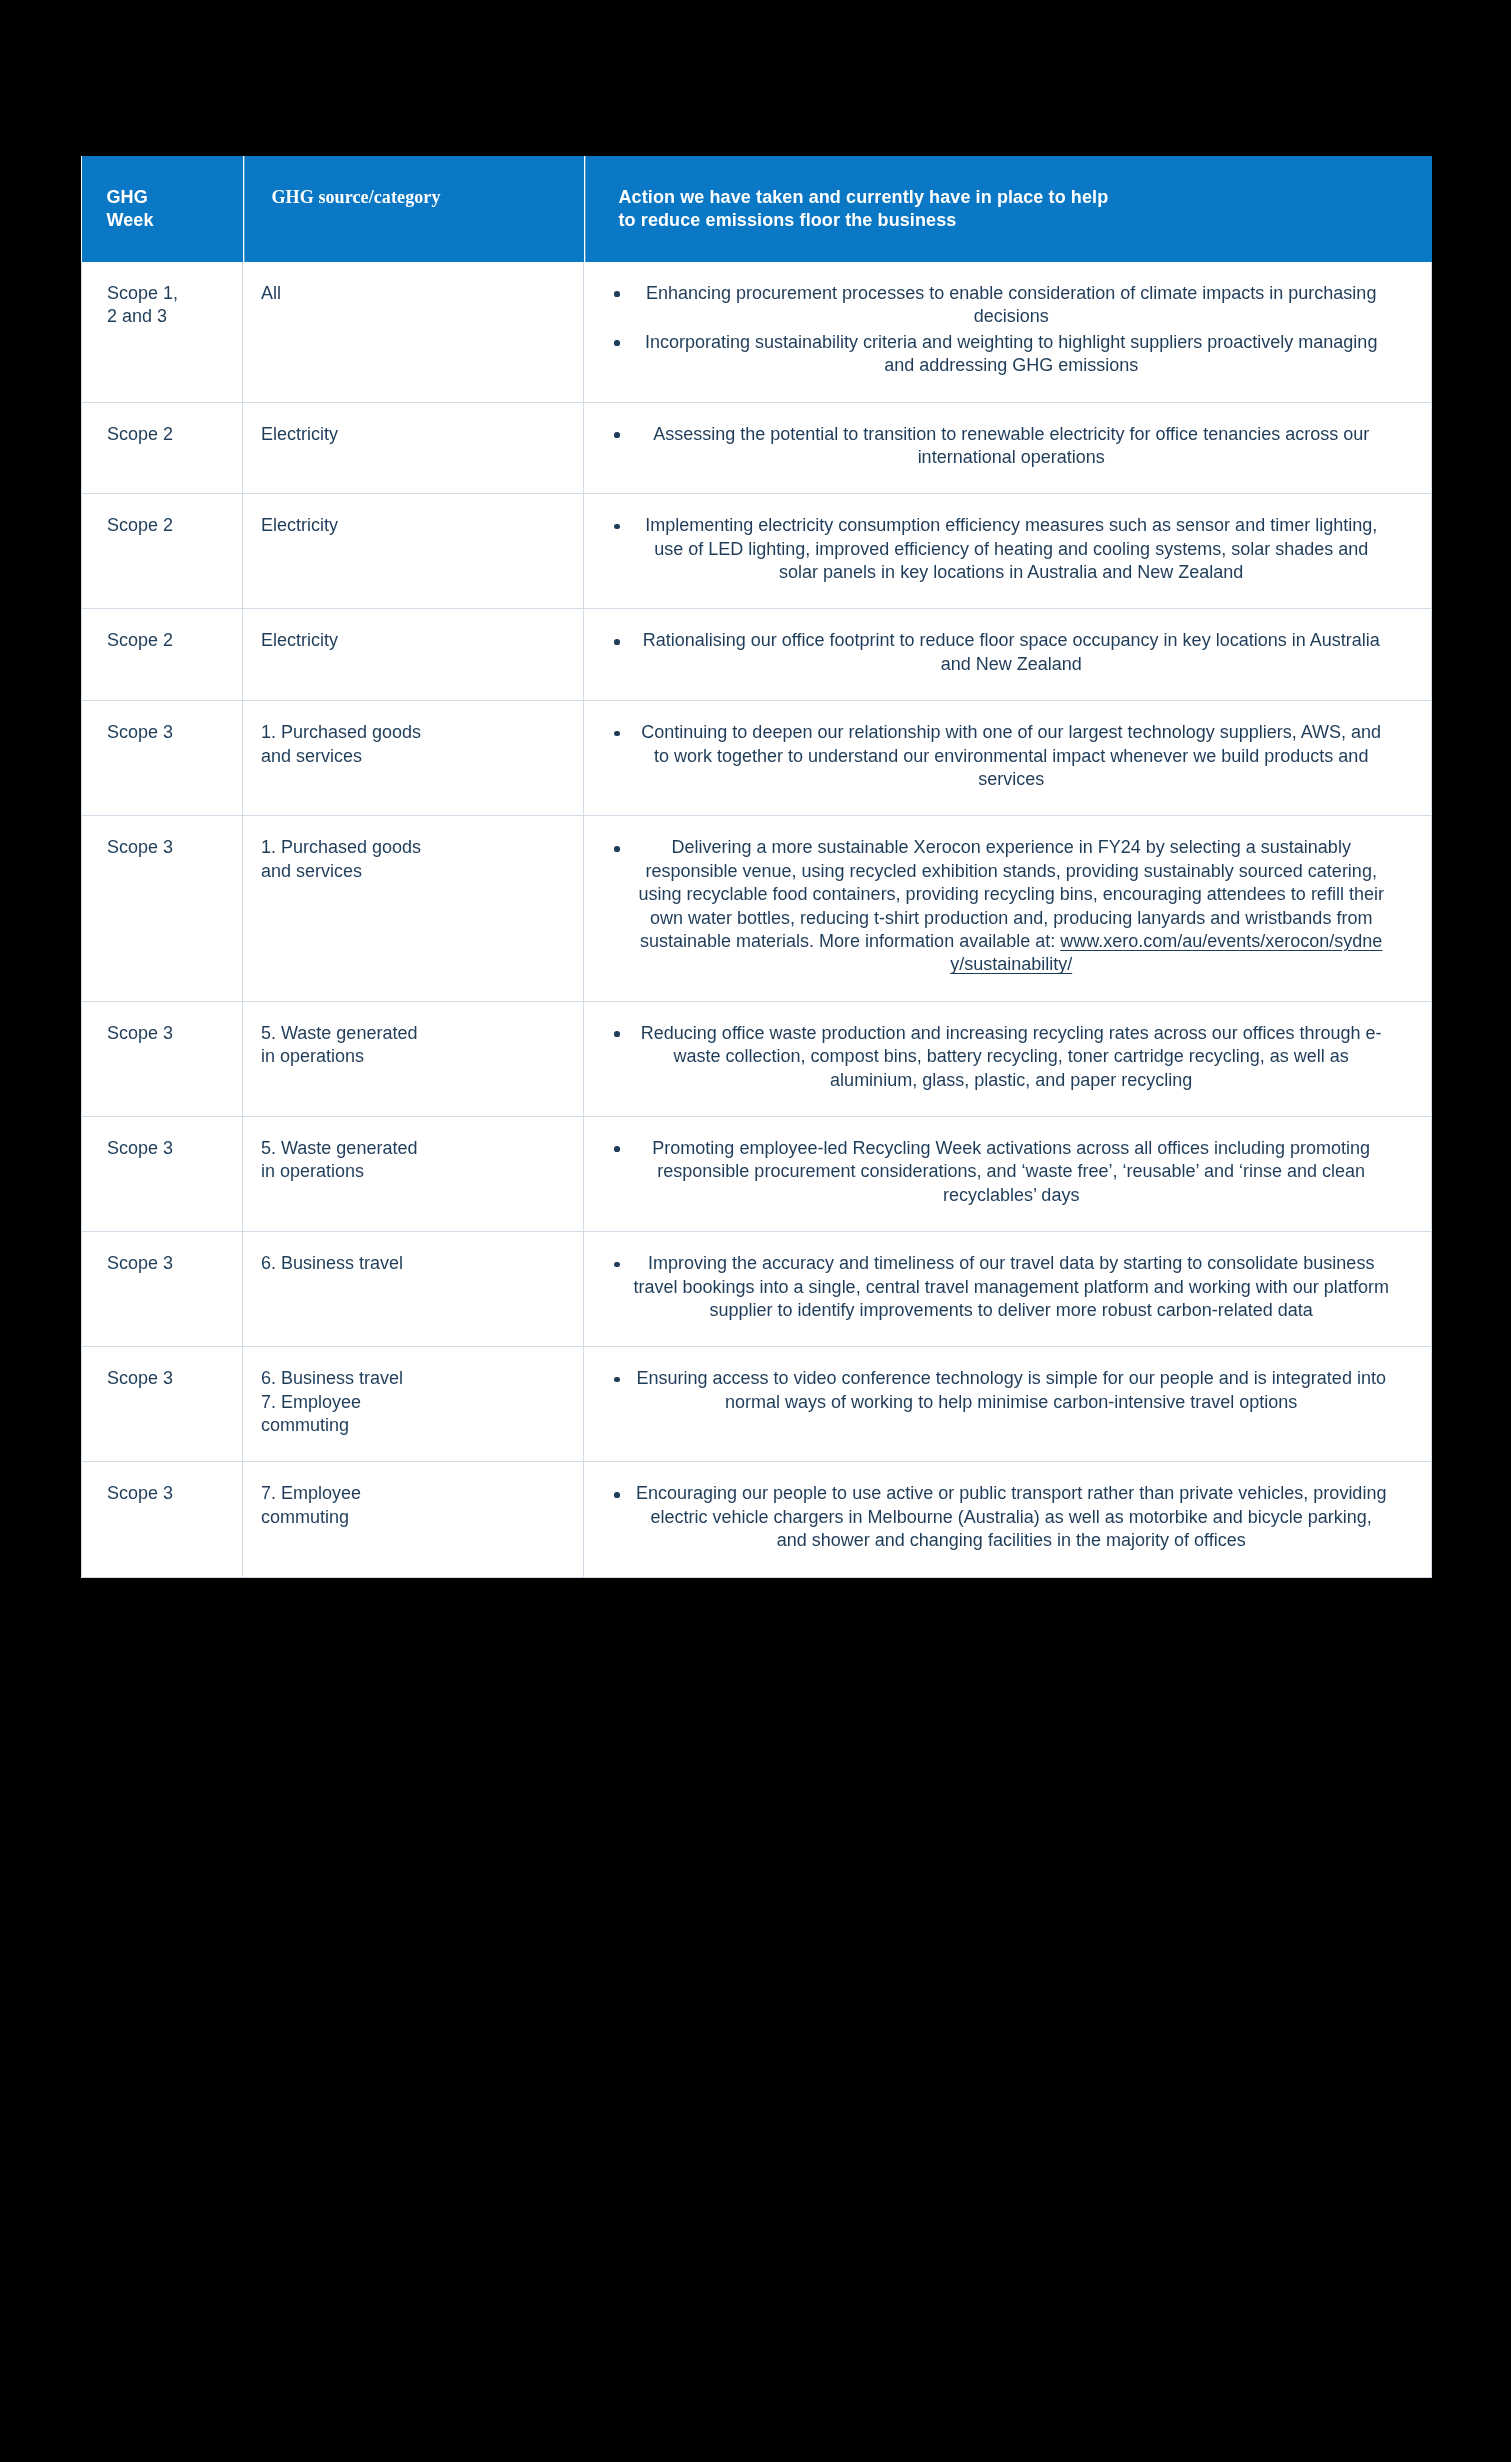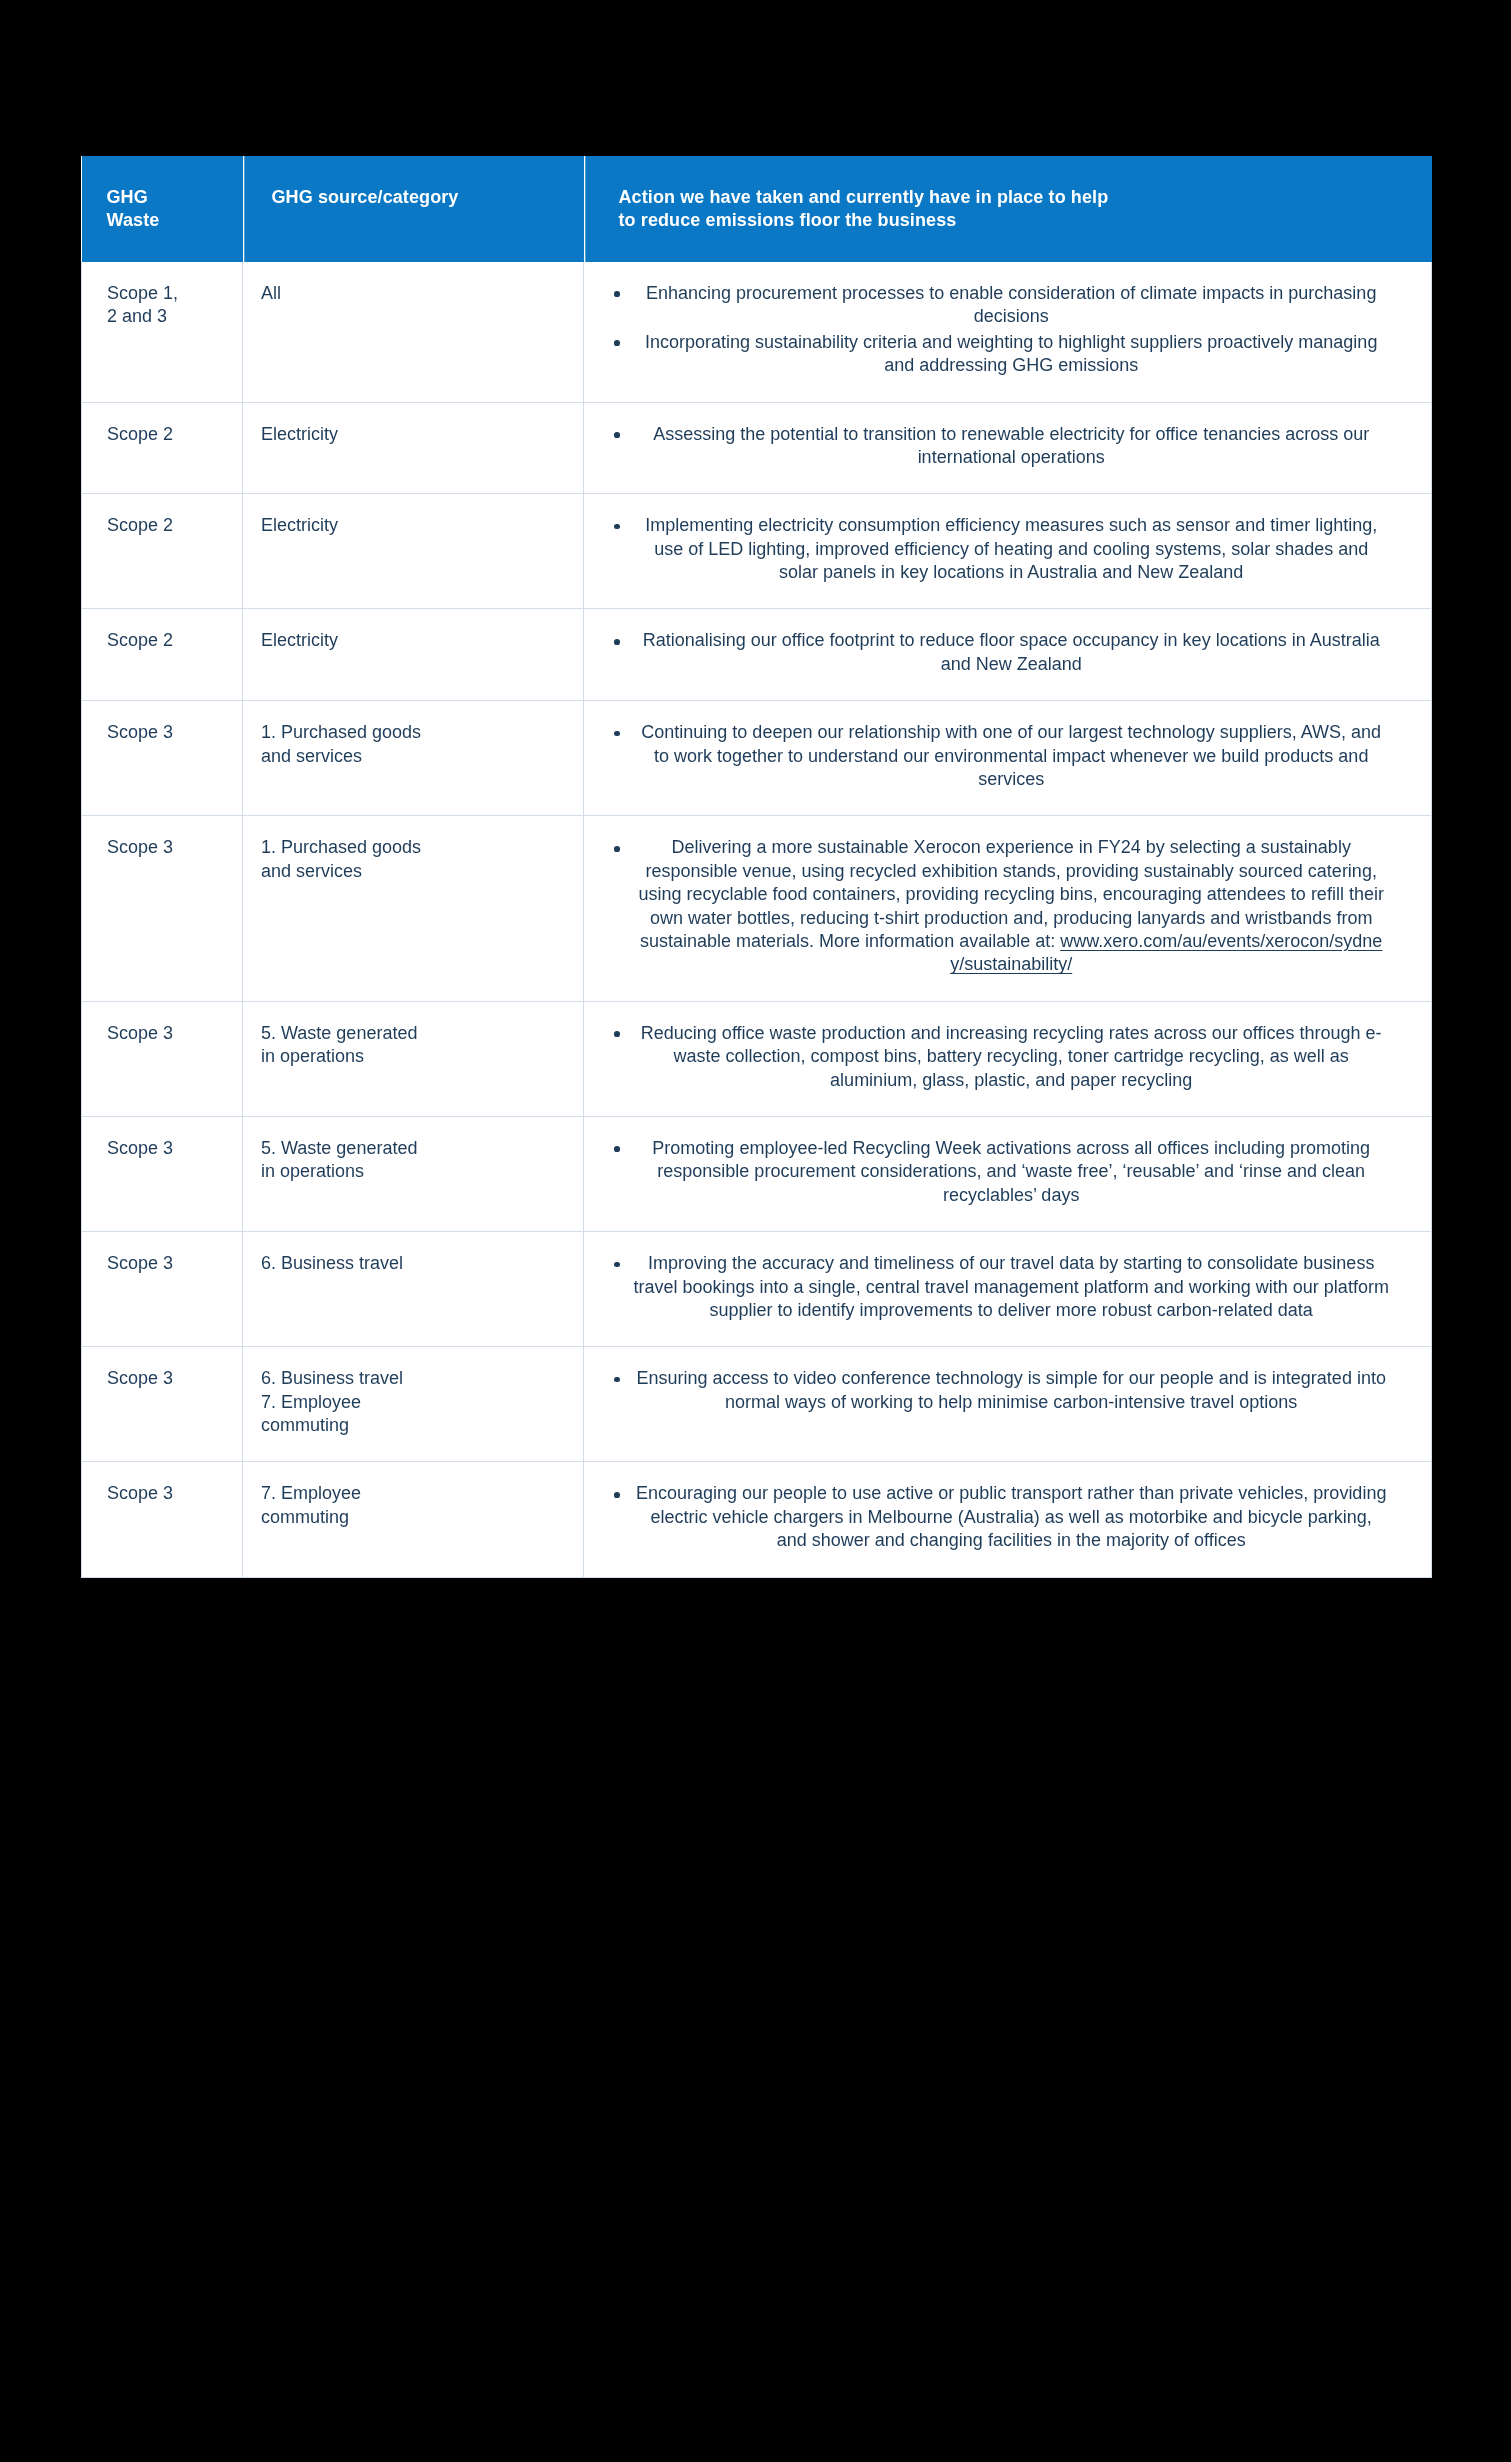--- a/index.html
+++ b/index.html
@@ -47,21 +47,21 @@
     text-align: left;
     vertical-align: top;
     font-size: 18px;
     font-weight: bold;
     line-height: 1.28;
     letter-spacing: 0.1px;
     padding: 30px 19px 30px 25px;
     border: none;
   }
   thead th.h-scope  { padding-left: 25px; }
-  thead th.h-source { padding-left: 29px; }
+  thead th.h-source { padding-left: 29px; font-family: Liberation Serif, serif; }
   thead th.h-action { padding-left: 35px; padding-right: 44px; margin-top: 48px; }
 
   thead tr th + th {
     box-shadow: inset 1.3px 0 0 #ffffff;
   }
 
   tbody td {
     vertical-align: top;
     color: #1f3c59;
     font-size: 18px;
@@ -129,21 +129,21 @@
     <table class="ghg">
       <colgroup>
         <col class="c-scope">
         <col class="c-source">
         <col class="c-action">
       </colgroup>
       <thead>
         <tr>
           <th class="h-scope">
             <span class="cellline">GHG</span>
-            <span class="cellline">Waste</span>
+            <span class="cellline">Week</span>
           </th>
           <th class="h-source">
             <span class="cellline">GHG source/category</span>
           </th>
           <th class="h-action">
             <span class="cellline">Action we have taken and currently have in place to help</span>
             <span class="cellline">to reduce emissions floor the business</span>
           </th>
         </tr>
       </thead>

